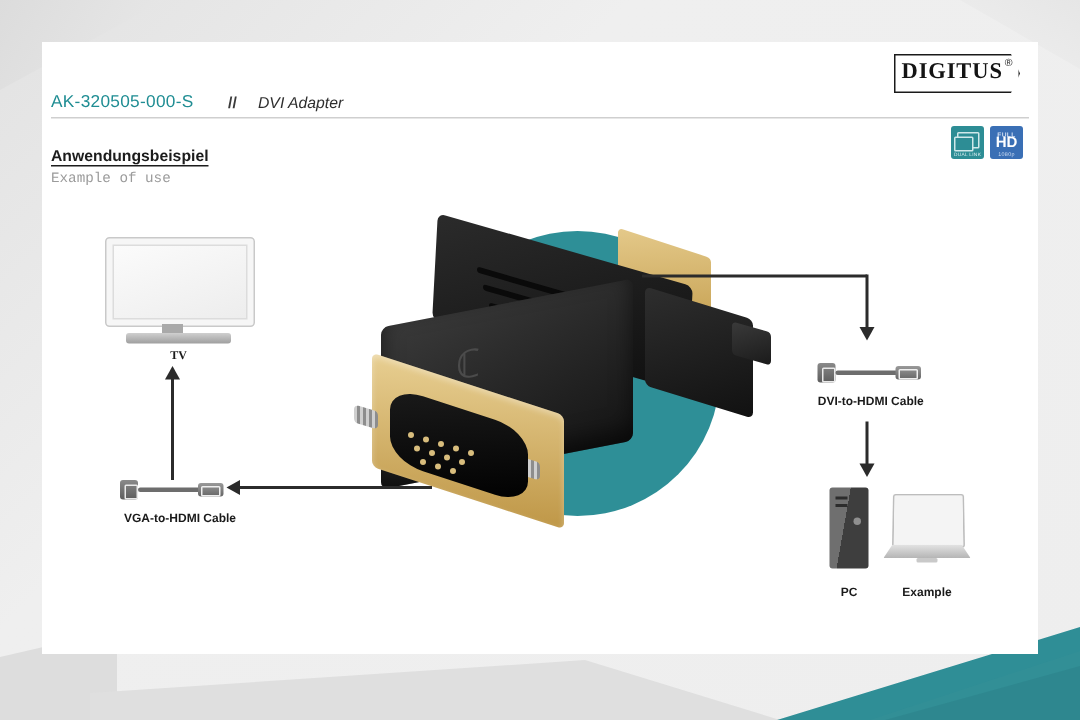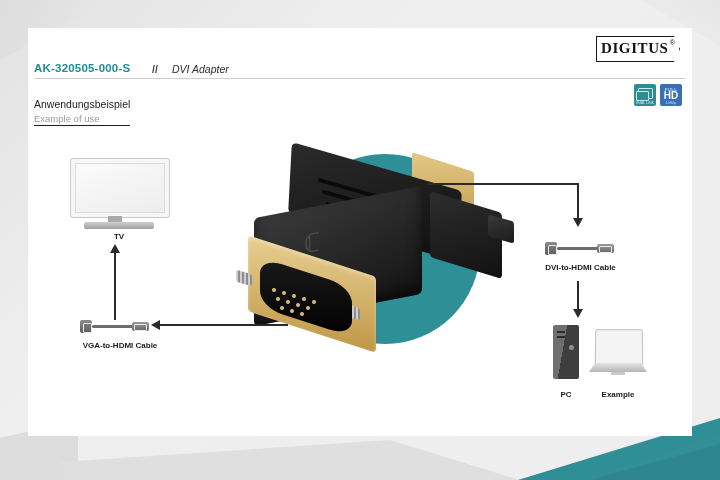--- a/index.html
+++ b/index.html
@@ -32,44 +32,44 @@
 
   .logo-box{position:absolute;left:596px;top:36px;width:84px;height:26px;}
   .logo-shape{position:absolute;inset:0;border:1.4px solid #1a1a1a;
     clip-path:polygon(0 0,78px 0,84px 13px,78px 26px,0 26px);
     background:#fff;}
   .logo-text{position:absolute;left:5px;top:4px;font-family:"Liberation Serif",serif;
     font-weight:bold;font-size:15px;letter-spacing:.6px;color:#141414;}
   .logo-reg{position:absolute;right:5px;top:3px;font-size:7px;color:#141414;}
 
   .hdr-line{position:absolute;left:34px;top:78px;width:652px;height:1px;background:#cfcfcf;}
-  .sku{position:absolute;left:34px;top:62px;font-size:11.5px;font-weight:bold;
+  .sku{position:absolute;left:34px;top:62px;font-size:11.5px;font-weight:normal;
     color:#1f8d93;letter-spacing:.2px;}
   .slash{position:absolute;left:152px;top:63px;font-size:10.5px;color:#3a3a3a;font-weight:bold;}
   .prodname{position:absolute;left:172px;top:63px;font-size:10.5px;color:#2e2e2e;font-style:italic;}
 
   .badges{position:absolute;left:634px;top:84px;display:flex;gap:4px;}
   .badge{width:22px;height:22px;border-radius:2px;position:relative;overflow:hidden;}
   .badge.dual{background:#2d8d95;}
   .badge.hd{background:#3a6fb5;}
   .b-mon{position:absolute;left:4px;top:4px;width:13px;height:9px;border:1.3px solid #cfe8ea;border-radius:1px;}
   .b-mon2{position:absolute;left:2px;top:7px;width:11px;height:8px;border:1.3px solid #cfe8ea;
     border-radius:1px;background:#2d8d95;}
   .b-cap{position:absolute;left:1px;bottom:1px;right:1px;font-size:3.2px;color:#dff0f2;
     text-align:center;letter-spacing:.2px;line-height:4px;}
   .b-full{position:absolute;left:0;right:0;top:2.5px;font-size:4.4px;color:#cddcf2;
     text-align:center;font-weight:bold;letter-spacing:.3px;}
   .b-hd{position:absolute;left:0;right:0;top:6px;font-size:10px;color:#fff;
     text-align:center;font-weight:bold;line-height:11px;}
   .b-1080{position:absolute;left:0;right:0;bottom:1px;font-size:3.6px;color:#cddcf2;
     text-align:center;letter-spacing:.2px;}
 
-  .sect-de{position:absolute;left:34px;top:98px;font-size:10.5px;font-weight:normal;
-    color:#1c1c1c;border-bottom:1.2px solid #1c1c1c;padding-bottom:15px;}
-  .sect-en{position:absolute;left:34px;top:113px;font-size:9.5px;color:#9b9b9b;}
+  .sect-de{position:absolute;left:34px;top:98px;font-size:10.5px;font-weight:bold;
+    color:#1c1c1c;border-bottom:1.2px solid #1c1c1c;padding-bottom:0;}
+  .sect-en{position:absolute;left:34px;top:113px;font-size:9.5px;color:#9b9b9b;font-family:Liberation Mono, monospace;}
 
   
   .teal-circle{position:absolute;left:290px;top:154px;width:190px;height:190px;
     border-radius:50%;background:#2e8f97;}
   .prod{position:absolute;left:232px;top:160px;width:290px;height:190px;}
   .p-body{position:absolute;left:22px;top:42px;width:168px;height:108px;
     background:linear-gradient(160deg,#3a3a3a,#141414);
     transform:skewY(-11deg);border-radius:5px;
     box-shadow:inset 0 -8px 14px rgba(0,0,0,.55);}
   .p-top{position:absolute;left:58px;top:6px;width:170px;height:72px;
@@ -216,21 +216,21 @@
   <div class="pin" style="left:48px;top:146px;"></div>
   <div class="pin" style="left:58px;top:149px;"></div>
   <div class="pin" style="left:68px;top:152px;"></div>
 </div>
 
 <div class="tv">
   <div class="tv-scr"></div>
 </div>
 <div class="tv-neck"></div>
 <div class="tv-base"></div>
-<div class="lbl" style="left:79px;top:232px;width:80px;">TV</div>
+<div class="lbl" style="left:79px;top:232px;width:80px;font-family:Liberation Serif, serif;">TV</div>
 
 <div class="arrow-line" style="left:114px;top:252px;width:1.6px;height:68px;"></div>
 <div class="ah ah-up" style="left:110px;top:244px;"></div>
 
 <div class="cable" style="left:80px;top:316px;width:70px;height:20px;">
   <div class="c-left-plug"></div>
   <div class="c-wire"></div>
   <div class="c-right-plug"></div>
 </div>
 <div class="lbl" style="left:65px;top:341px;width:110px;">VGA-to-HDMI Cable</div>

